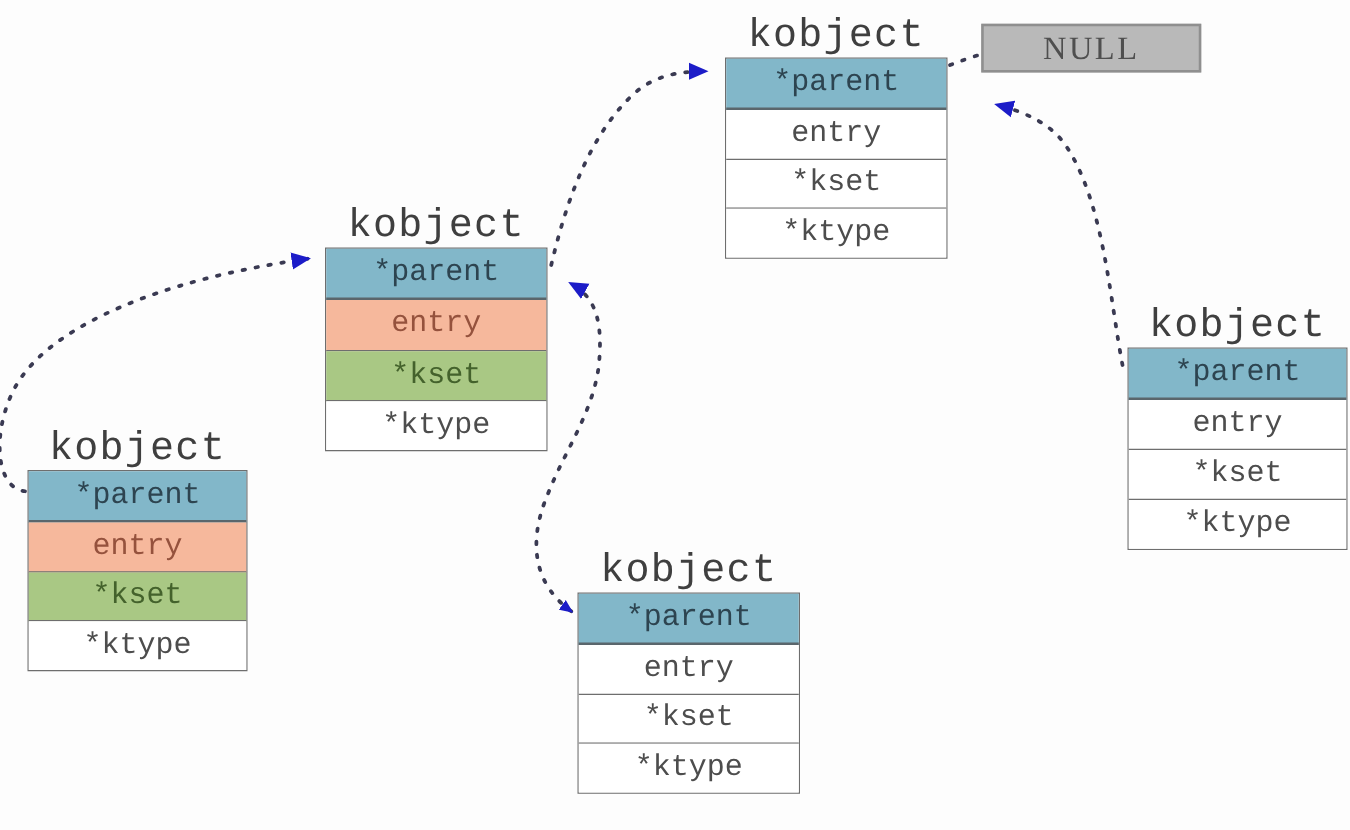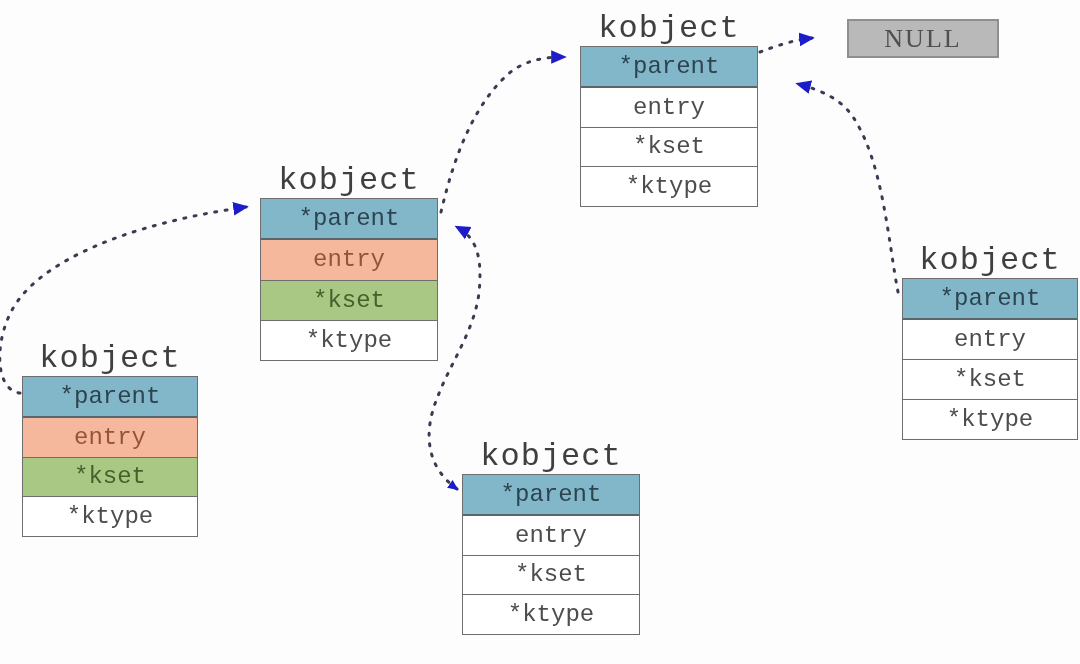--- a/index.html
+++ b/index.html
@@ -112,14 +112,14 @@
       <div class="krow white">*kset</div>
       <div class="krow white">*ktype</div>
     </div>
     <div class="box-title" style="left: 902px; top: 242px; width: 176px;">kobject</div>
     <div class="kbox" style="left: 902px; top: 278px; width: 176px; height: 162px;">
       <div class="krow blue">*parent</div>
       <div class="krow white">entry</div>
       <div class="krow white">*kset</div>
       <div class="krow white">*ktype</div>
     </div>
-    <div class="null-box" style="left: 847px; top: 19px; width: 152px; height: 39px;">NULL</div>
+    <div class="null-box" style="left: 785px; top: 19px; width: 176px; height: 39px;">NULL</div>
   </div>
 
 </body></html>

